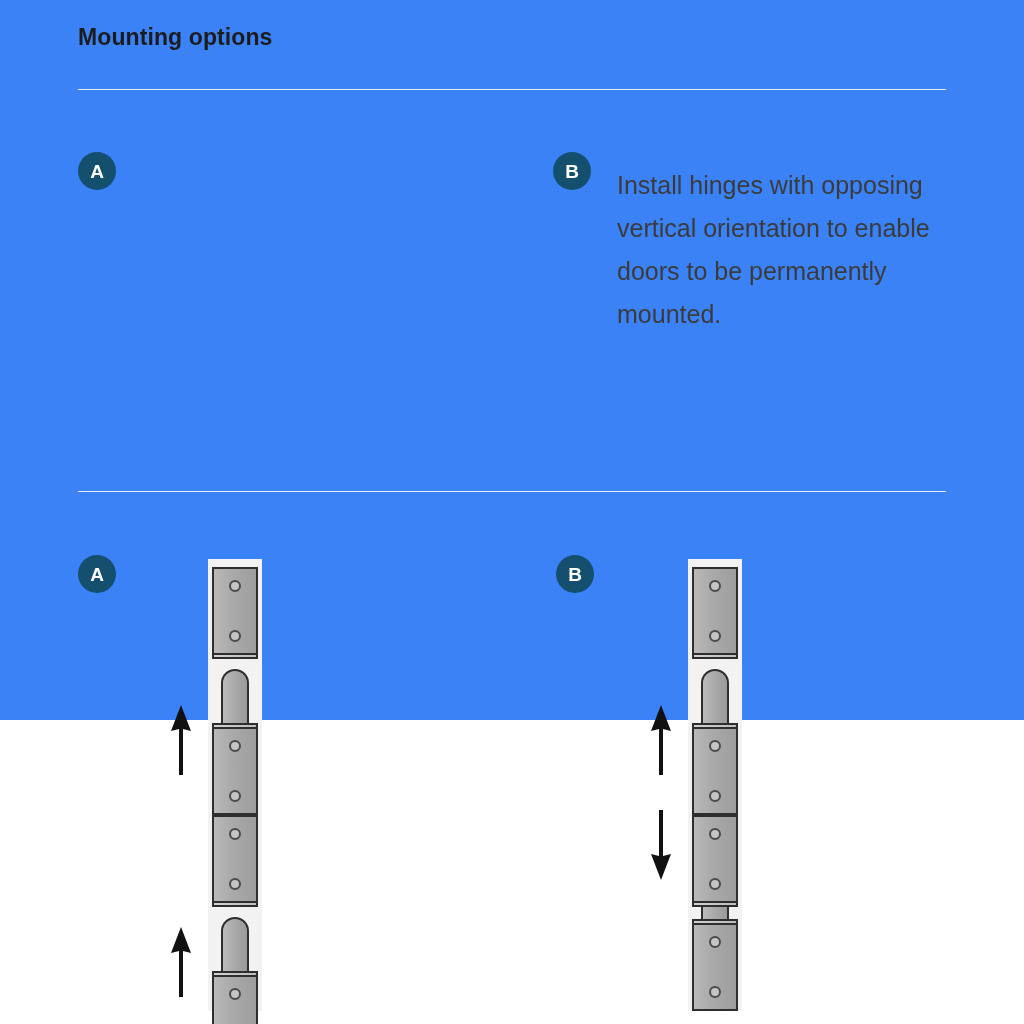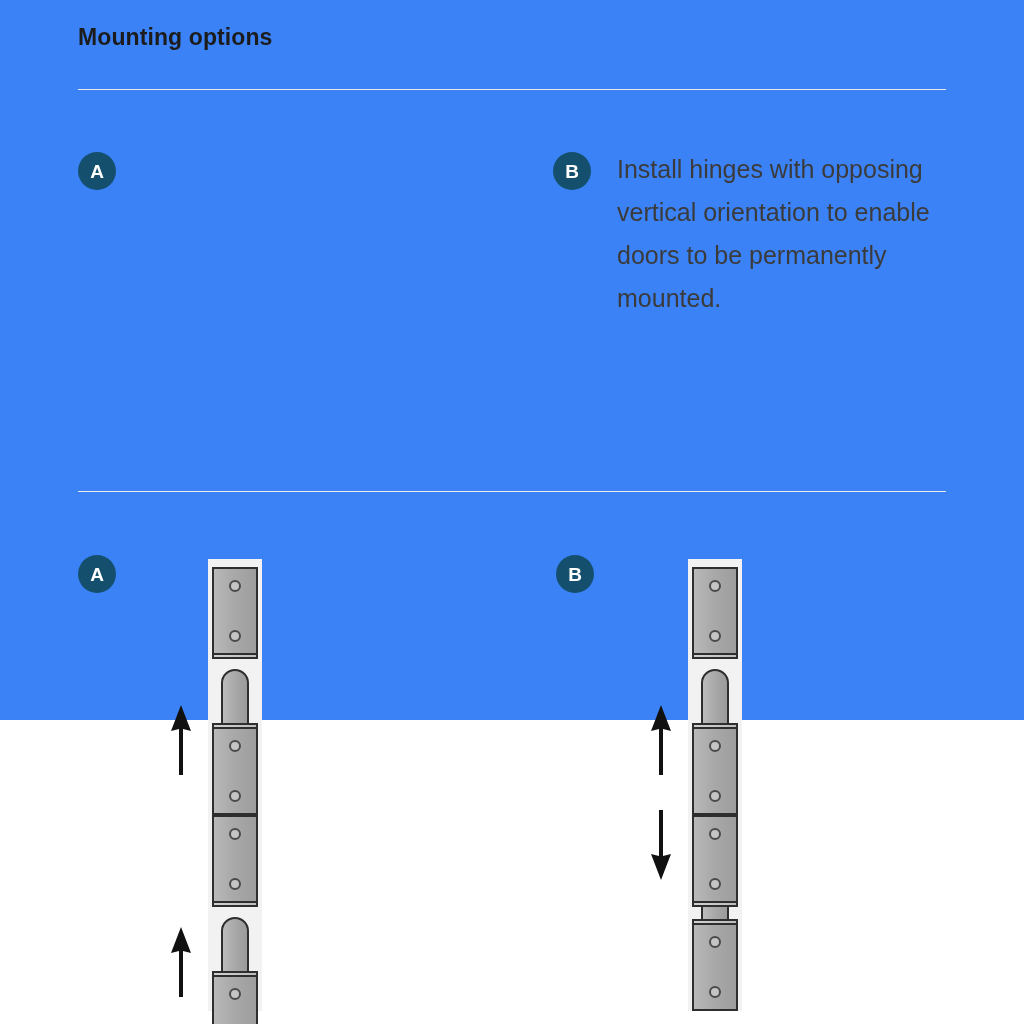--- a/index.html
+++ b/index.html
@@ -53,21 +53,21 @@
 
   
   .text-col {
     position: absolute;
     font-size: 25px;
     line-height: 43px;
     color: #3b3b3b;
     font-weight: 400;
   }
   .col-a-text { left: 142px; top: 148px; width: 370px; }
-  .col-b-text { left: 617px; top: 148px; width: 355px; }
+  .col-b-text { left: 617px; top: 164px; width: 355px; }
 
   .badge-a-text { left: 78px; top: 152px; }
   .badge-b-text { left: 553px; top: 152px; }
 
   
   .badge-a-diag { left: 78px; top: 555px; }
   .badge-b-diag { left: 556px; top: 555px; }
 
   .diagram {
     position: absolute;

